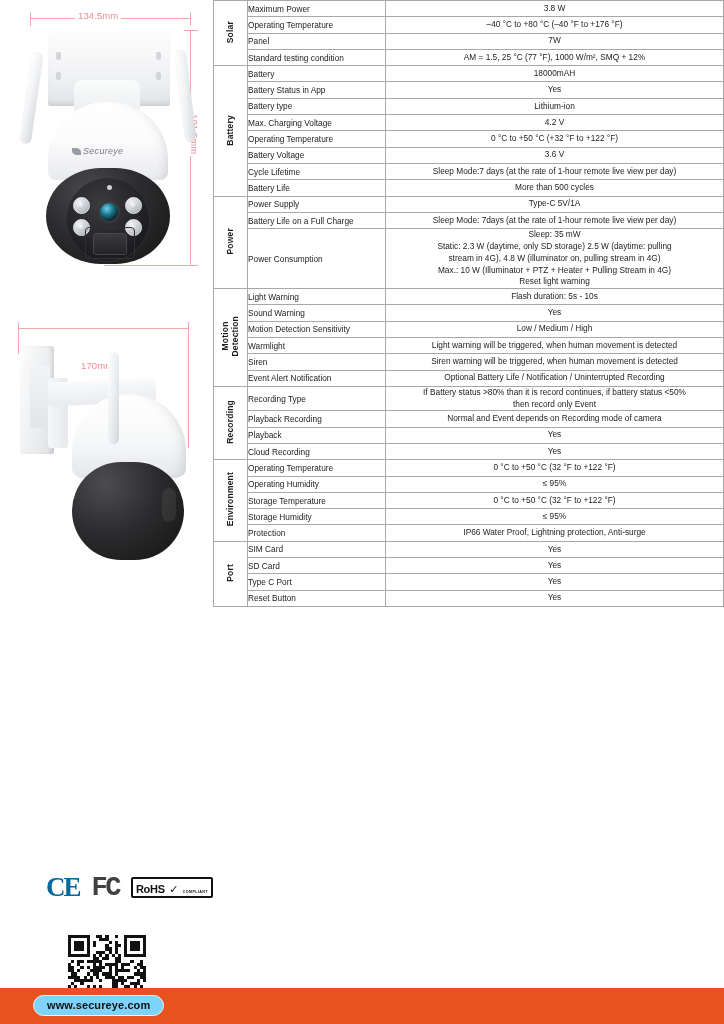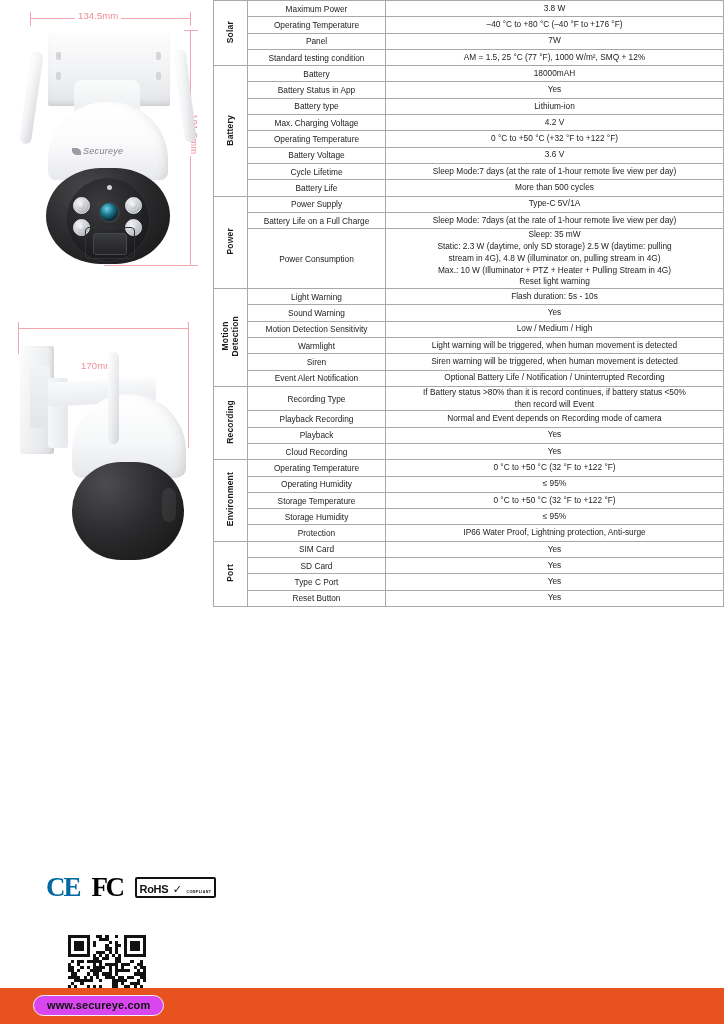--- a/index.html
+++ b/index.html
@@ -235,41 +235,40 @@
     letter-spacing: .2px;
     line-height: 1.12;
     text-align: center;
     white-space: pre-line;
   }
   td.label-cell {
     width: 138px;
     padding: 1px 0 1px 9px;
     border-left: none;
     border-right: none;
-    text-align: center;
   }
   td.value-cell {
     padding: 1px 6px;
     text-align: center;
     border-left: none;
     border-right: none;
   }
   tr.spec-row { height: 16.3px; }
   td.value-cell .vline { display: block; line-height: 1.42; }
   td.value-cell.multi { padding: 2px 6px; }
 
   
   #cert-row {
     position: absolute; left: 46px; top: 872px;
     display: flex; align-items: center; gap: 12px;
   }
   .ce-mark { font-size: 27px; font-weight: bold; letter-spacing: -2px;
              font-family: "Liberation Serif", serif; color:#0369a1; }
   .fcc-mark { font-size: 27px; font-weight: bold; letter-spacing: -2.5px;
-              font-family: Liberation Serif, serif; color:#000000; }
+              font-family: Liberation Mono, monospace; color:#404040; }
   #rohs-mark {
     border: 2px solid #111; border-radius: 2px;
     padding: 1px 3px 0 3px; line-height: 1;
     text-align: center; background:#fff;
   }
   #rohs-mark .rohs-top { font-size: 11px; font-weight: bold; color:#111; letter-spacing:-.3px;text-align:right; }
   #rohs-mark .rohs-chk { font-size: 11px; color:#111; line-height: .9; }
   #rohs-mark .rohs-bot { font-size: 3.6px; font-weight: bold; color:#111; letter-spacing:.4px; }
 
   #qr-code {
@@ -279,21 +278,21 @@
   #qr-code svg { display:block; }
 
   
   #footer-bar {
     position: absolute; left: 0; bottom: 0;
     width: 724px; height: 36px;
     background: #e8521e;
   }
   #footer-pill {
     position: absolute; left: 33px; top: 7px;
-    background: #d946ef;
+    background: #7dd3fc;
     border-radius: 11px;
     padding: 3px 13px 4px 13px;
     font-size: 11px;
     font-weight: bold;
     color: #111;
     letter-spacing: .1px;
     border: 1px solid #f2f2f2;
   }
 </style>
 </head>
@@ -499,21 +498,21 @@
           <td class="label-cell">Event Alert Notification</td>
           <td class="value-cell">
             <span class="vline">Optional Battery Life / Notification / Uninterrupted Recording</span>
           </td>
         </tr>
         <tr class="spec-row">
           <td class="cat-cell" rowspan="4"><span class="cat-text">Recording</span></td>
           <td class="label-cell">Recording Type</td>
           <td class="value-cell multi">
             <span class="vline">If Battery status &gt;80% than it is record continues, if battery status &lt;50%</span>
-            <span class="vline">then record will Event</span>
+            <span class="vline">then record only Event</span>
           </td>
         </tr>
         <tr class="spec-row">
           <td class="label-cell">Playback Recording</td>
           <td class="value-cell">
             <span class="vline">Normal and Event depends on Recording mode of camera</span>
           </td>
         </tr>
         <tr class="spec-row">
           <td class="label-cell">Playback</td>

